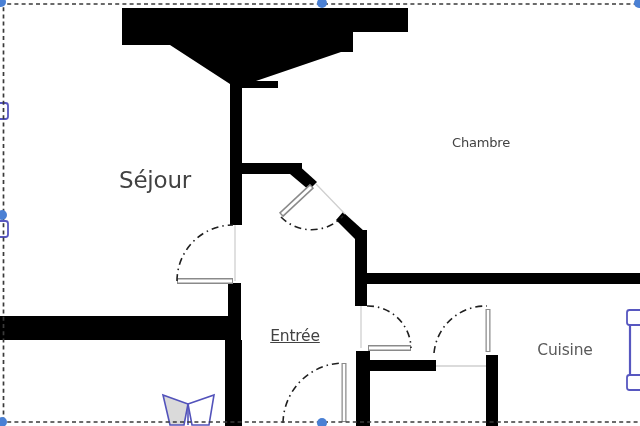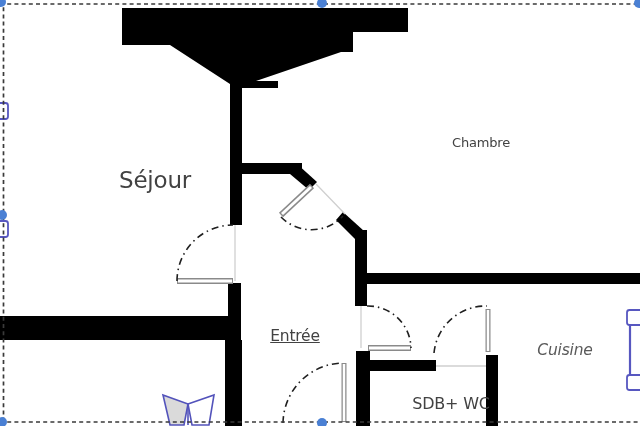--- a/index.html
+++ b/index.html
@@ -8,21 +8,21 @@
     background:#ffffff;font-family:"DejaVu Sans","Liberation Sans",sans-serif;
   }
   #plan-svg{position:absolute;left:0;top:0;}
   .room-label{
     position:absolute;transform:translate(-50%,-50%);
     color:#424242;white-space:nowrap;letter-spacing:-0.2px;
   }
   #label-sejour {left:123px;top:180px;font-size:23px;margin-left:32px;}
   #label-chambre{left:481px;top:142px;font-size:13px;}
   #label-entree {left:295px;top:336px;font-size:15.5px;text-decoration:underline;}
-  #label-cuisine{left:565px;top:350px;font-size:15.5px;color:#5a5a5a;font-style:italic;}
+  #label-cuisine{left:565px;top:350px;font-size:15.5px;color:#5a5a5a;}
   #label-sdbwc  {left:451px;top:403px;font-size:16px;}
   .handle{
     position:absolute;width:10px;height:10px;border-radius:50%;
     background:#4a80d4;transform:translate(-50%,-50%);
   }
   .h-tl{left:1px;top:2px;} .h-tc{left:322px;top:3px;} .h-tr{left:639px;top:3px;}
   .h-ml{left:2px;top:215px;} .h-bl{left:2px;top:422px;} .h-bc{left:322px;top:423px;}
 </style>
 </head>
 <body>
@@ -116,21 +116,20 @@
         <line x1="0" y1="4" x2="640" y2="4"></line>
         <line x1="3.5" y1="0" x2="3.5" y2="426"></line>
         <line x1="0" y1="422" x2="640" y2="422"></line>
       </g>
     </svg>
 
     <div class="room-label" id="label-sejour">Séjour</div>
     <div class="room-label" id="label-chambre">Chambre</div>
     <div class="room-label" id="label-entree">Entrée</div>
     <div class="room-label" id="label-cuisine">Cuisine</div>
-    <div class="room-label" id="label-sdbwc">SDB+ WC</div>
   </div>
 
   <div class="handle h-tl"></div>
   <div class="handle h-tc"></div>
   <div class="handle h-tr"></div>
   <div class="handle h-ml"></div>
   <div class="handle h-bl"></div>
   <div class="handle h-bc"></div>
 
 </div>

